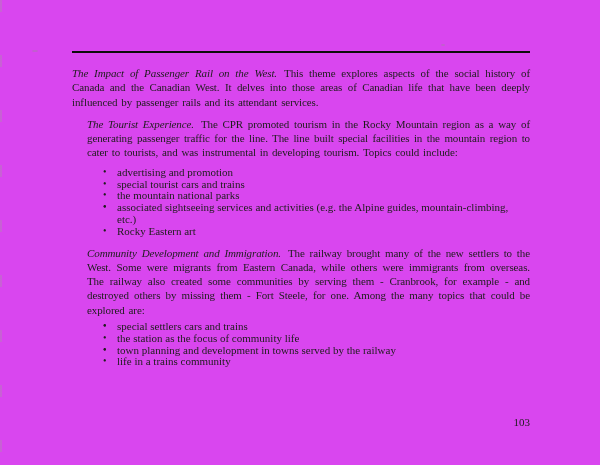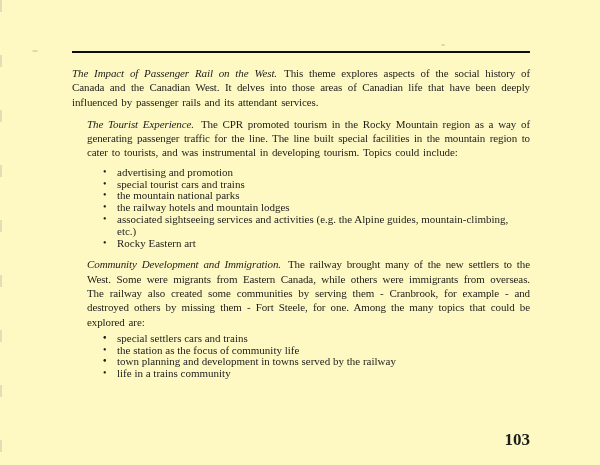--- a/index.html
+++ b/index.html
@@ -7,21 +7,21 @@
     padding: 0;
     width: 600px;
     height: 465px;
     overflow: hidden;
     background: #fdfdfb;
   }
   .page {
     position: relative;
     width: 600px;
     height: 465px;
-    background: #fef9c3;
+    background: #d946ef;
     font-family: "Liberation Serif", serif;
     color: #1d1d1b;
   }
   
   .edge-artifacts {
     position: absolute;
     left: 0;
     top: 0;
     width: 2px;
     height: 100%;
@@ -85,26 +85,25 @@
   }
   ul.topic-list .bullet {
     position: absolute;
     left: 16px;
     top: -1px;
     font-size: 10px;
   }
   .page-number {
     position: absolute;
     left: 460px;
-    top: 430px;
+    top: 416px;
     width: 70px;
     text-align: right;
-    font-size: 17px;
+    font-size: 11px;
     color: #1d1d1b;
-    font-weight: bold;
   }
 </style>
 </head>
 <body>
 
 <div class="page">
 
   <div class="edge-artifacts"></div>
   <div class="speck s1"></div>
   <div class="speck s2"></div>
@@ -114,21 +113,21 @@
   <div class="content">
 
     <p class="para p1"><span class="lead">The Impact of Passenger Rail on the West.</span><span>This theme explores aspects of the social history of Canada and the Canadian West. It delves into those areas of Canadian life that have been deeply influenced by passenger rails and its attendant services.</span></p>
 
     <p class="para p2 indented"><span class="lead">The Tourist Experience.</span><span>The CPR promoted tourism in the Rocky Mountain region as a way of generating passenger traffic for the line. The line built special facilities in the mountain region to cater to tourists, and was instrumental in developing tourism. Topics could include:</span></p>
 
     <ul class="topic-list l1">
       <li><span class="bullet">•</span><span>advertising and promotion</span></li>
       <li><span class="bullet">•</span><span>special tourist cars and trains</span></li>
       <li><span class="bullet">•</span><span>the mountain national parks</span></li>
-      <li><span class="bullet">•</span><span>the railway hotels and mountain lodges</span></li>
+      <li><span class="bullet">•</span></li>
       <li><span class="bullet">•</span><span>associated sightseeing services and activities (e.g. the Alpine guides, mountain-climbing, etc.)</span></li>
       <li><span class="bullet">•</span><span>Rocky Eastern art</span></li>
     </ul>
 
     <p class="para p3 indented"><span class="lead">Community Development and Immigration.</span><span>The railway brought many of the new settlers to the West. Some were migrants from Eastern Canada, while others were immigrants from overseas. The railway also created some communities by serving them - Cranbrook, for example - and destroyed others by missing them - Fort Steele, for one. Among the many topics that could be explored are:</span></p>
 
     <ul class="topic-list l2">
       <li><span class="bullet">•</span></li>
       <li><span class="bullet">•</span><span>special settlers cars and trains</span></li>
       <li><span class="bullet">•</span><span>the station as the focus of community life</span></li>

